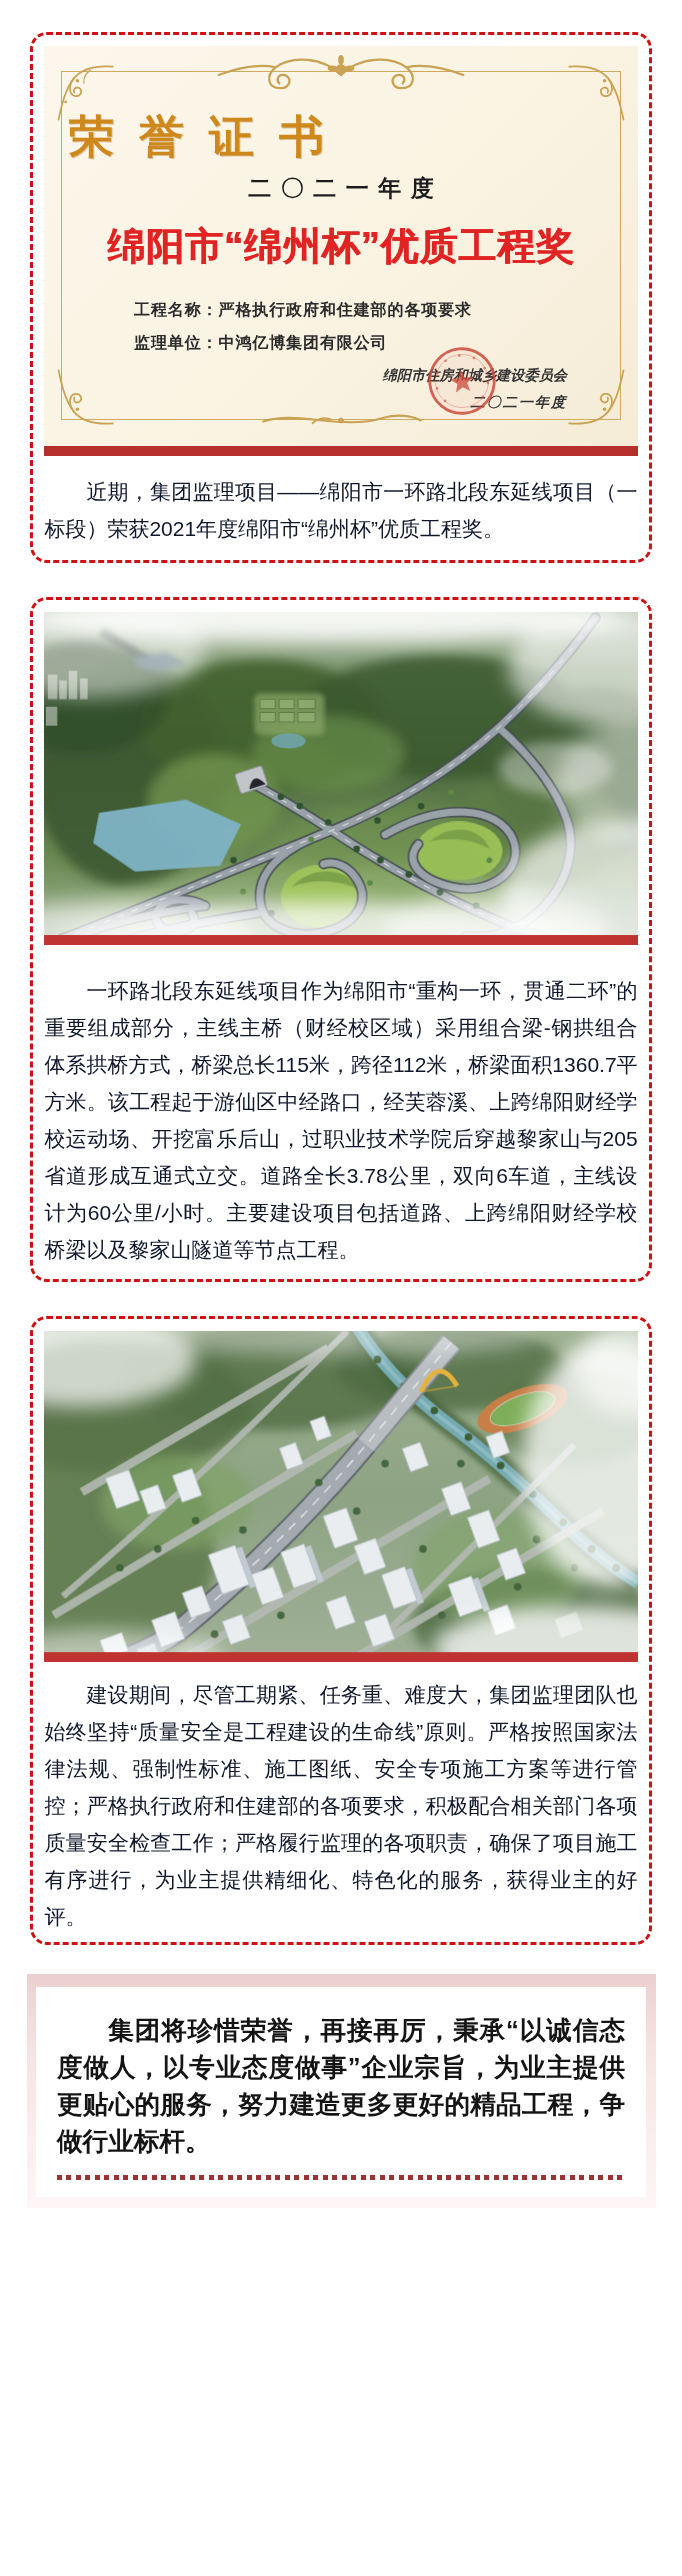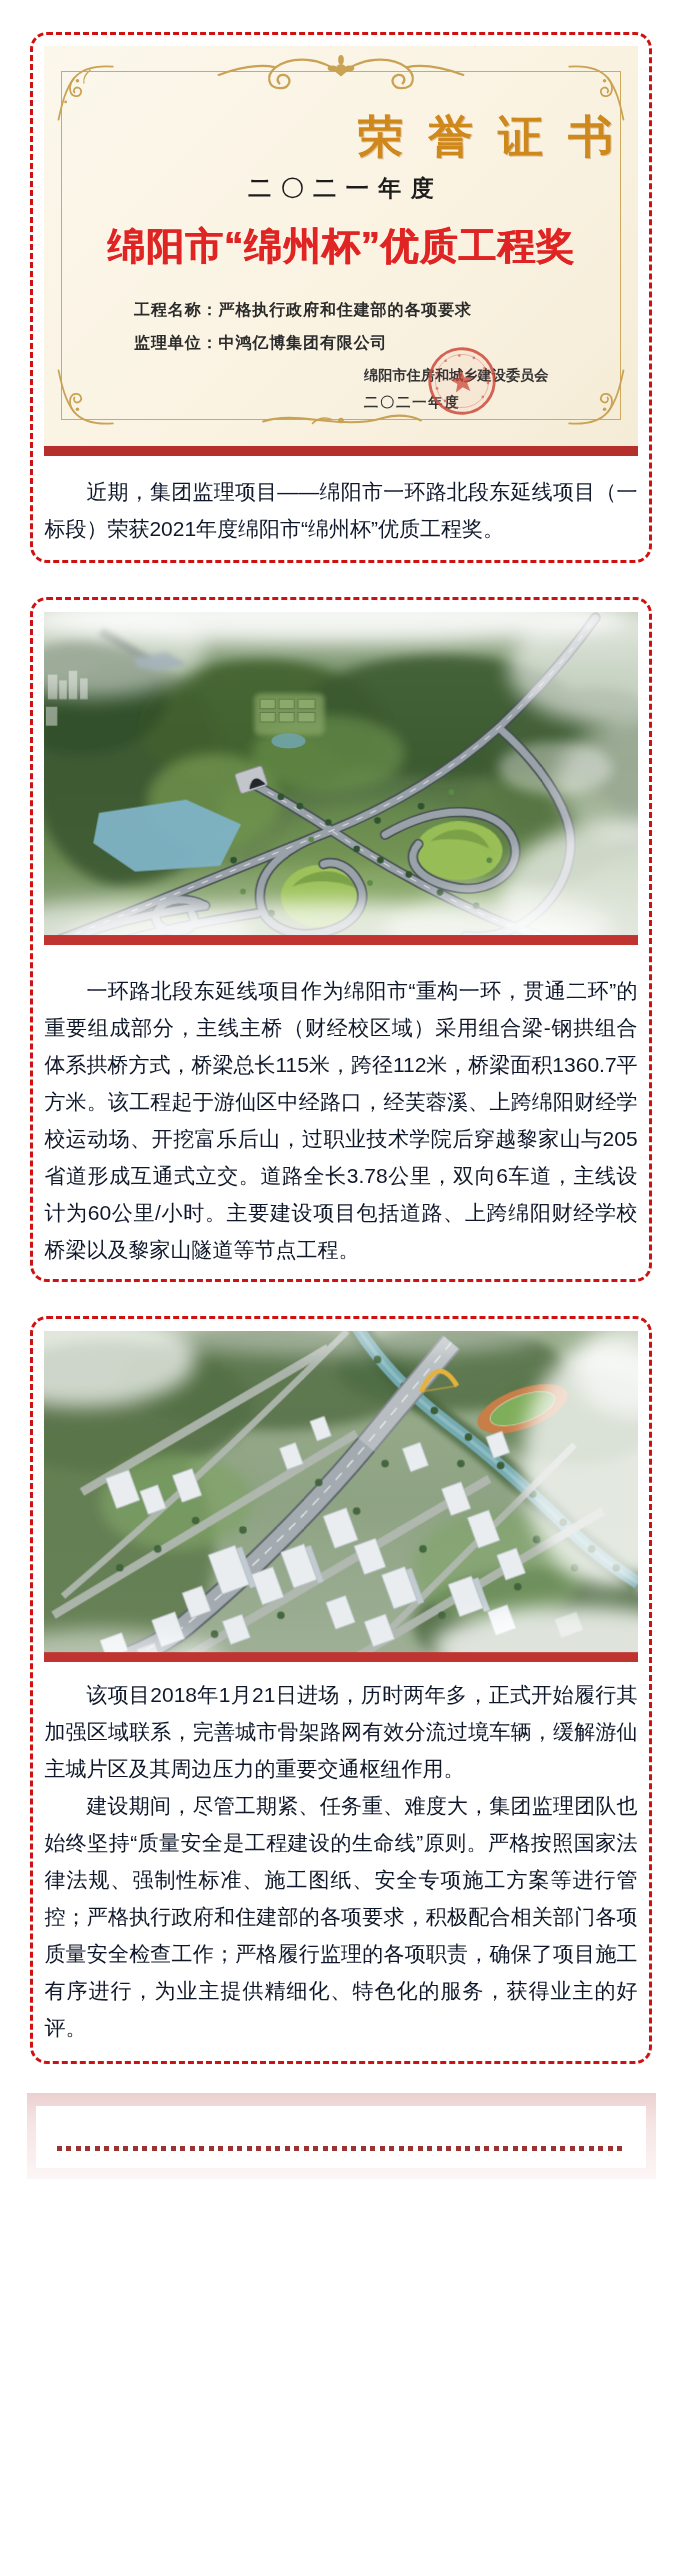--- a/index.html
+++ b/index.html
@@ -46,21 +46,21 @@
   }
   .fl{position:absolute;width:59px;height:59px;}
   .fl.tl{left:11.4px;top:17px;}
   .fl.tr{right:11.4px;top:17px;transform:scaleX(-1);}
   .fl.bl{left:11.4px;bottom:19px;transform:scaleY(-1);}
   .fl.br{right:11.4px;bottom:19px;transform:scale(-1,-1);}
   .top-orn{position:absolute;left:50%;top:5.7px;transform:translateX(-50%);width:256px;height:44px;}
   .bot-orn{position:absolute;left:50%;bottom:13.3px;transform:translateX(-50%);width:171px;height:25px;}
 
   .cert-title{
-    position:absolute;top:61px;left:0;right:0;text-align:right;
+    position:absolute;top:61px;left:0;right:0;text-align:left;
     font-family:"Liberation Serif","DejaVu Serif",serif;
     font-size:45px;font-weight:700;color:#cf881c;
     letter-spacing:25px;text-indent:25px;
     text-shadow:0.9px 0.9px 0 rgba(160,95,15,.35);
   }
   .cert-year{
     position:absolute;top:127px;left:0;right:0;text-align:center;
     font-family:"Liberation Serif","DejaVu Serif",serif;
     font-size:23px;font-weight:600;color:#1c1c1c;
     letter-spacing:9.5px;text-indent:9.5px;
@@ -72,23 +72,23 @@
     text-shadow:0.9px 0 0 #e02424;
   }
   .cert-field{
     position:absolute;left:90px;
     font-family:"Liberation Serif","DejaVu Serif",serif;
     font-size:16px;font-weight:700;color:#2b2b2b;letter-spacing:0.9px;
   }
   .cert-field.f1{top:254px;}
   .cert-field.f2{top:287px;font-family:Liberation Mono, monospace;}
   .cert-issuer{
-    position:absolute;left:320px;top:320px;width:203px;text-align:left;
+    position:absolute;left:320px;top:320px;width:203px;text-align:right;
     font-family:"Liberation Serif","DejaVu Serif",serif;
-    font-size:14.2px;font-weight:700;color:#333333;
+    font-size:14.2px;font-weight:700;color:#333333;font-style:italic;
   }
   .cert-date{margin-top:7.6px;font-size:14.2px;letter-spacing:1.9px;}
   .stamp{
     position:absolute;left:381px;top:298px;width:74px;height:74px;
     opacity:.85;transform:rotate(-6deg);pointer-events:none;
   }
 
   
   .render{display:block;width:594px;height:auto;margin:0 auto;}
 
@@ -456,24 +456,24 @@
         <ellipse cx="40" cy="30" rx="120" ry="50" opacity="0.7"></ellipse>
         <ellipse cx="595" cy="140" rx="90" ry="130" opacity="0.75"></ellipse>
         <ellipse cx="560" cy="335" rx="150" ry="45" opacity="0.8"></ellipse>
         <ellipse cx="60" cy="345" rx="130" ry="30" opacity="0.5"></ellipse>
         <ellipse cx="320" cy="6" rx="200" ry="20" opacity="0.4"></ellipse>
         <ellipse cx="620" cy="40" rx="60" ry="50" opacity="0.6"></ellipse>
       </g>
       <rect x="0" y="339" width="627" height="11" fill="#bf3430"></rect>
     </svg>
 
-    <p class="para">该项目2018年1月21日进场，历时两年多，正式开始履行其加强区域联系，完善城市骨架路网有效分流过境车辆，缓解游仙主城片区及其周边压力的重要交通枢纽作用。</p>
     <p class="para">建设期间，尽管工期紧、任务重、难度大，集团监理团队也始终坚持“质量安全是工程建设的生命线”原则。严格按照国家法律法规、强制性标准、施工图纸、安全专项施工方案等进行管控；严格执行政府和住建部的各项要求，积极配合相关部门各项质量安全检查工作；严格履行监理的各项职责，确保了项目施工有序进行，为业主提供精细化、特色化的服务，获得业主的好评。</p>
   </div>
 
   <div class="footer-wrap">
     <div class="footer-card">
+      <p class="footer-para">集团将珍惜荣誉，再接再厉，秉承“以诚信态度做人，以专业态度做事”企业宗旨，为业主提供更贴心的服务，努力建造更多更好的精品工程，争做行业标杆。</p>
       <div class="dotted-line"></div>
     </div>
   </div>
 
 </div>
 
 
 </body></html>

